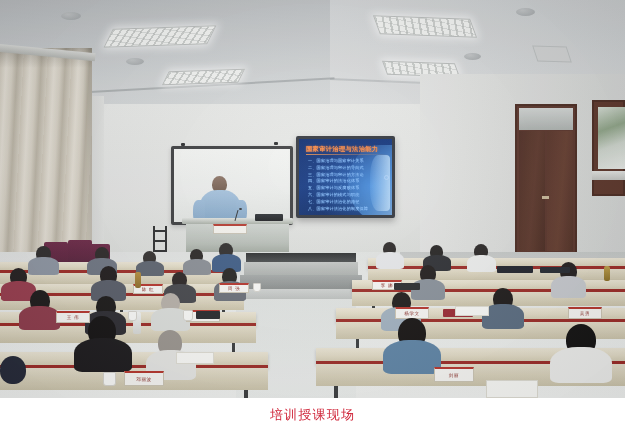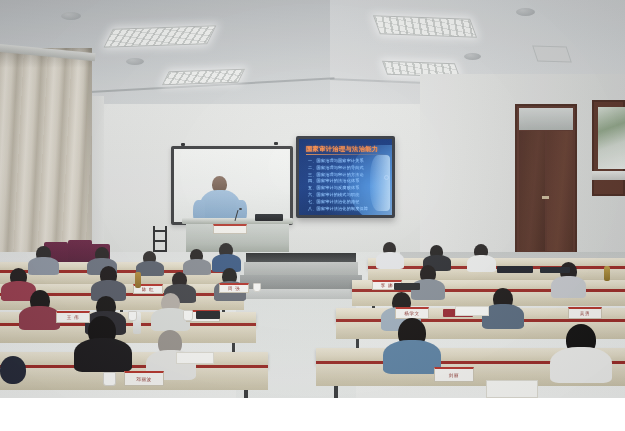--- a/index.html
+++ b/index.html
@@ -535,14 +535,17 @@
     <div class="paper" style="left:455px;top:306px;width:34px;height:10px;"></div>
     <div class="book" style="left:497px;top:266px;width:36px;height:7px;background:#21242b;"></div>
     <div class="book" style="left:540px;top:267px;width:30px;height:6px;background:#262a31;"></div>
     <div class="bottle" style="left:604px;top:266px;width:6px;height:15px;background:linear-gradient(180deg,#c2a24a,#8d7024);"></div>
     <div class="cup" style="left:128px;top:311px;width:9px;height:10px;"></div>
 
     <div class="photo-blur"></div>
     <div class="photo-grade"></div>
   </div>
 
+  <div class="caption-bar">
+    <div class="caption-text">培训授课现场</div>
+  </div>
 
 </div>
 
 </body></html>

